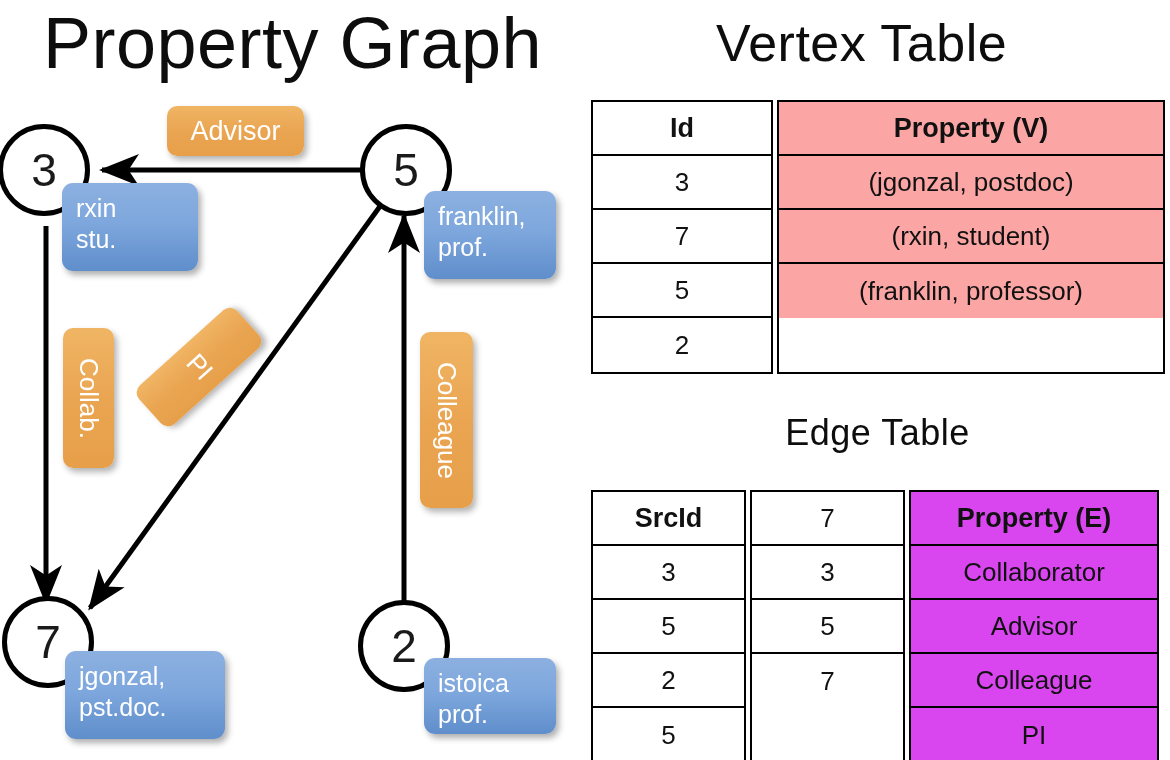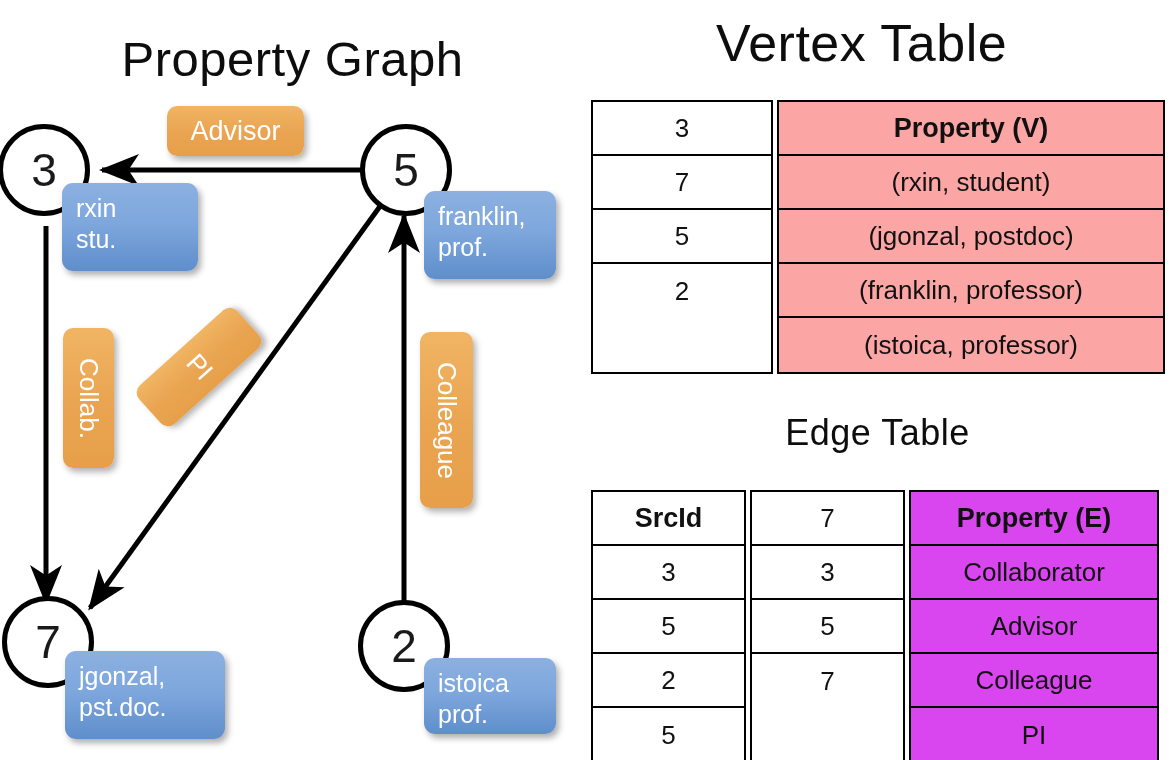--- a/index.html
+++ b/index.html
@@ -7,21 +7,21 @@
        font-family:"Liberation Sans","DejaVu Sans",sans-serif;color:#000;}
 
   .abs{position:absolute;}
 
   
   .title{
     position:absolute;text-align:center;white-space:nowrap;
     font-family:"Liberation Sans","DejaVu Sans",sans-serif;
     font-weight:300;color:#0d0d0d;letter-spacing:.5px;
   }
-  #title-property-graph{left:0;top:24px;width:585px;font-size:49px;line-height:70px;}
+  #title-property-graph{left:0;top:8px;width:585px;font-size:72px;line-height:70px;}
   #title-vertex-table{left:569px;top:8px;width:585px;font-size:52px;line-height:70px;}
   #title-edge-table{left:585px;top:398px;width:585px;font-size:36px;line-height:70px;}
 
   
   #graph-canvas{left:0;top:88px;width:585px;height:672px;position:absolute;}
   #graph-edges{position:absolute;left:0;top:0;width:585px;height:672px;}
 
   
   .node{
     position:absolute;border:5px solid #000;border-radius:50%;
@@ -144,31 +144,31 @@
   </div>
 
   <div class="eprop rot-cw" style="left:420px;top:244px;width:53px;height:176px;font-size:26px;">
     <span>Colleague</span>
   </div>
 
 </div>
 
 <div class="tbl" id="vertex-table">
   <div class="tcol col-id">
+    <div class="cell head">Id</div>
     <div class="cell">3</div>
     <div class="cell">7</div>
     <div class="cell">5</div>
     <div class="cell">2</div>
   </div>
   <div class="tcol col-prop">
     <div class="cell head blue">Property (V)</div>
+    <div class="cell blue">(jgonzal, postdoc)</div>
     <div class="cell blue">(rxin, student)</div>
-    <div class="cell blue">(jgonzal, postdoc)</div>
     <div class="cell blue">(franklin, professor)</div>
-    <div class="cell blue">(istoica, professor)</div>
   </div>
 </div>
 
 <div class="tbl" id="edge-table">
   <div class="tcol col-src">
     <div class="cell head">SrcId</div>
     <div class="cell">3</div>
     <div class="cell">5</div>
     <div class="cell">2</div>
     <div class="cell">5</div>

